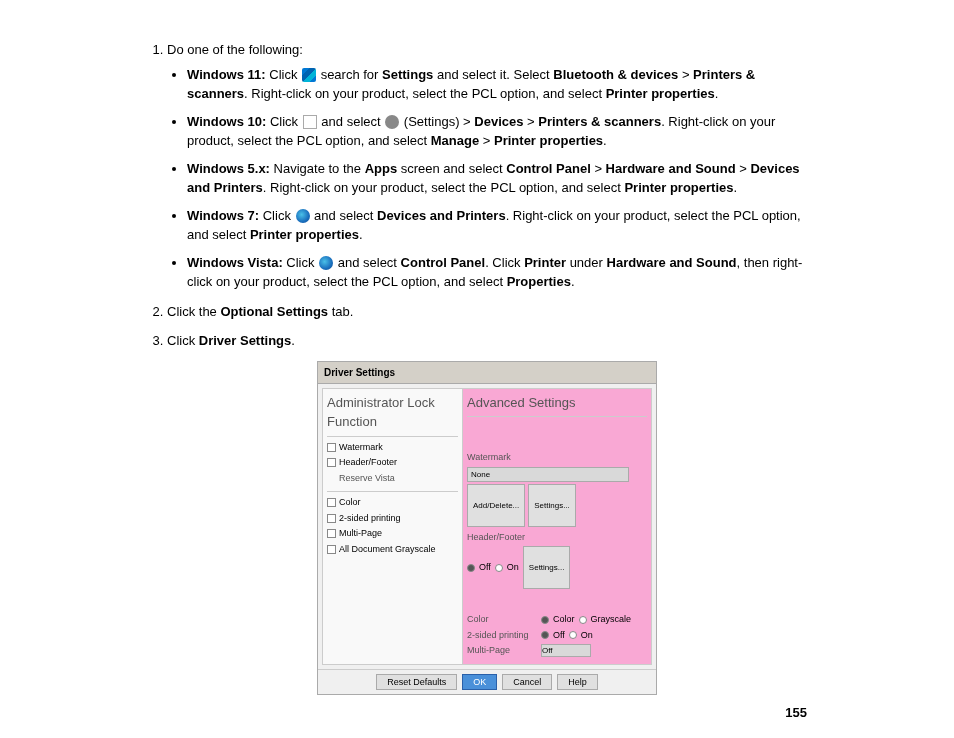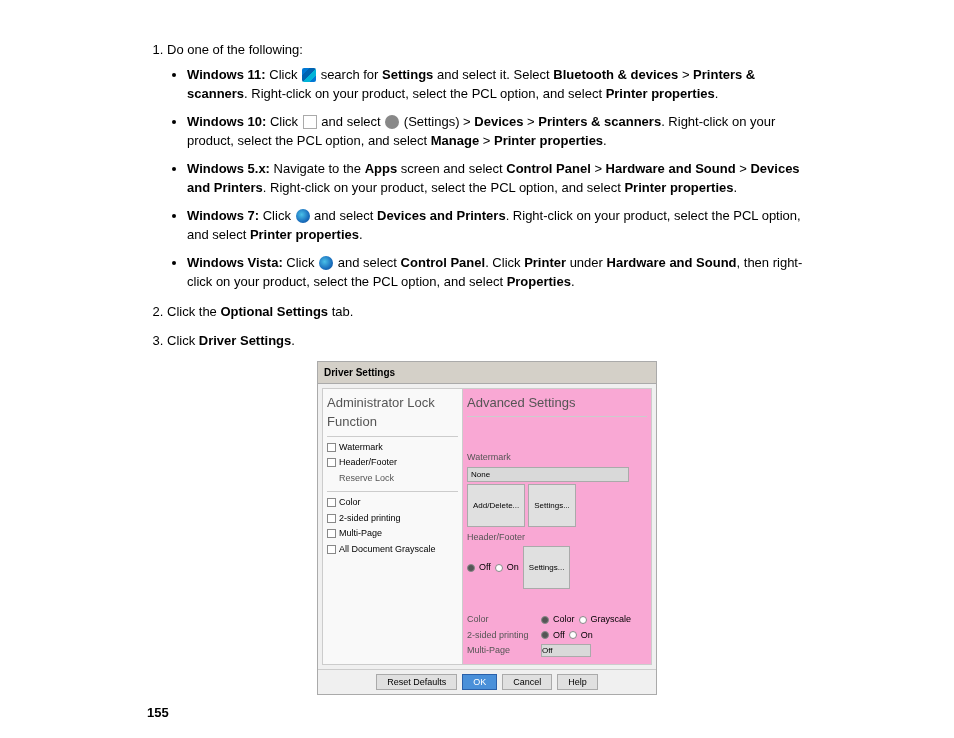--- a/index.html
+++ b/index.html
@@ -169,21 +169,21 @@
       background: #e0e0e0;
       border: 1px solid #aaa;
       cursor: pointer;
     }
     .footer-btn-ok {
       background: #4a90d9;
       color: #fff;
       border: 1px solid #2a60a9;
     }
     .page-number {
-      text-align: left;
+      text-align: right;
       margin-top: 8px;
       font-size: 13px;
       font-weight: bold;
     }
     .win-icon {
       display: inline-block;
       width: 14px;
       height: 14px;
       vertical-align: middle;
       margin: 0 1px;
@@ -276,21 +276,21 @@
             <div class="section-label">Administrator Lock Function</div>
             <div class="divider-line"></div>
             <div class="checkbox-row">
               <span class="checkbox-box"></span>
               <span>Watermark</span>
             </div>
             <div class="checkbox-row">
               <span class="checkbox-box"></span>
               <span>Header/Footer</span>
             </div>
-            <div class="indent">Reserve Lock</div>
+            <div class="indent">Reserve Vista</div>
             <div class="divider-line" style="margin-top:6px;"></div>
             <div class="checkbox-row">
               <span class="checkbox-box"></span>
               <span>Color</span>
             </div>
             <div class="checkbox-row">
               <span class="checkbox-box"></span>
               <span>2-sided printing</span>
             </div>
             <div class="checkbox-row">

